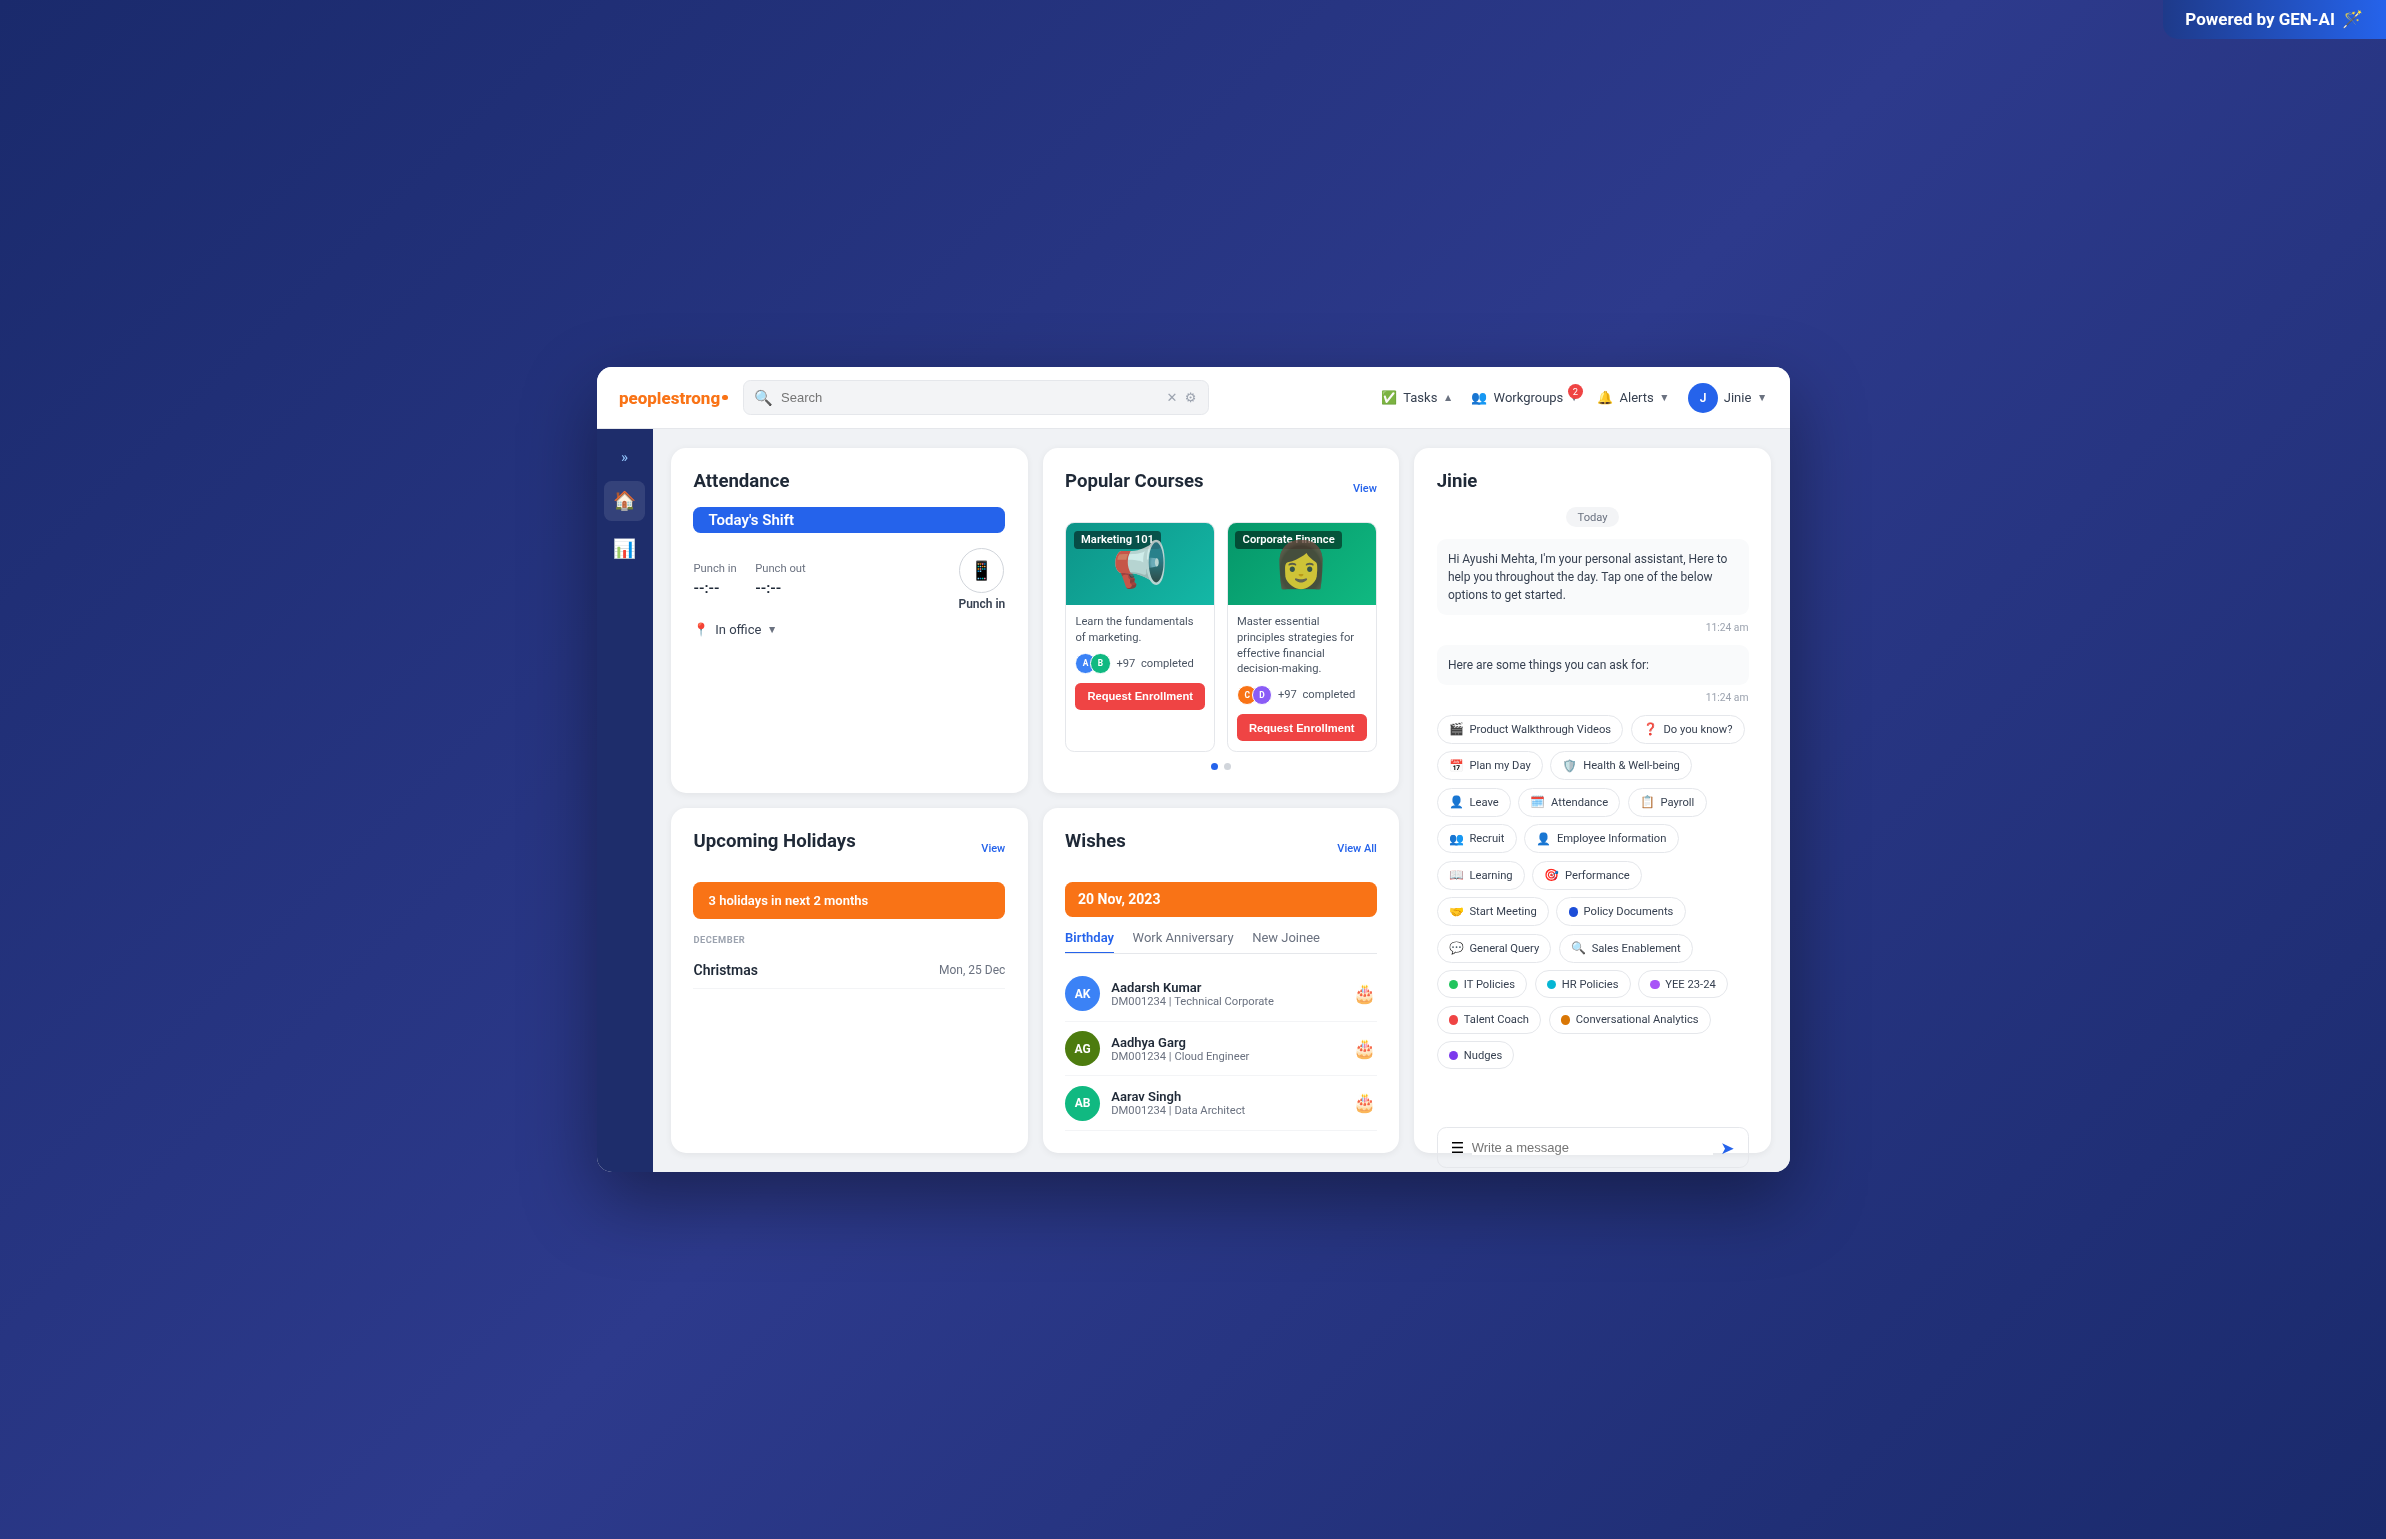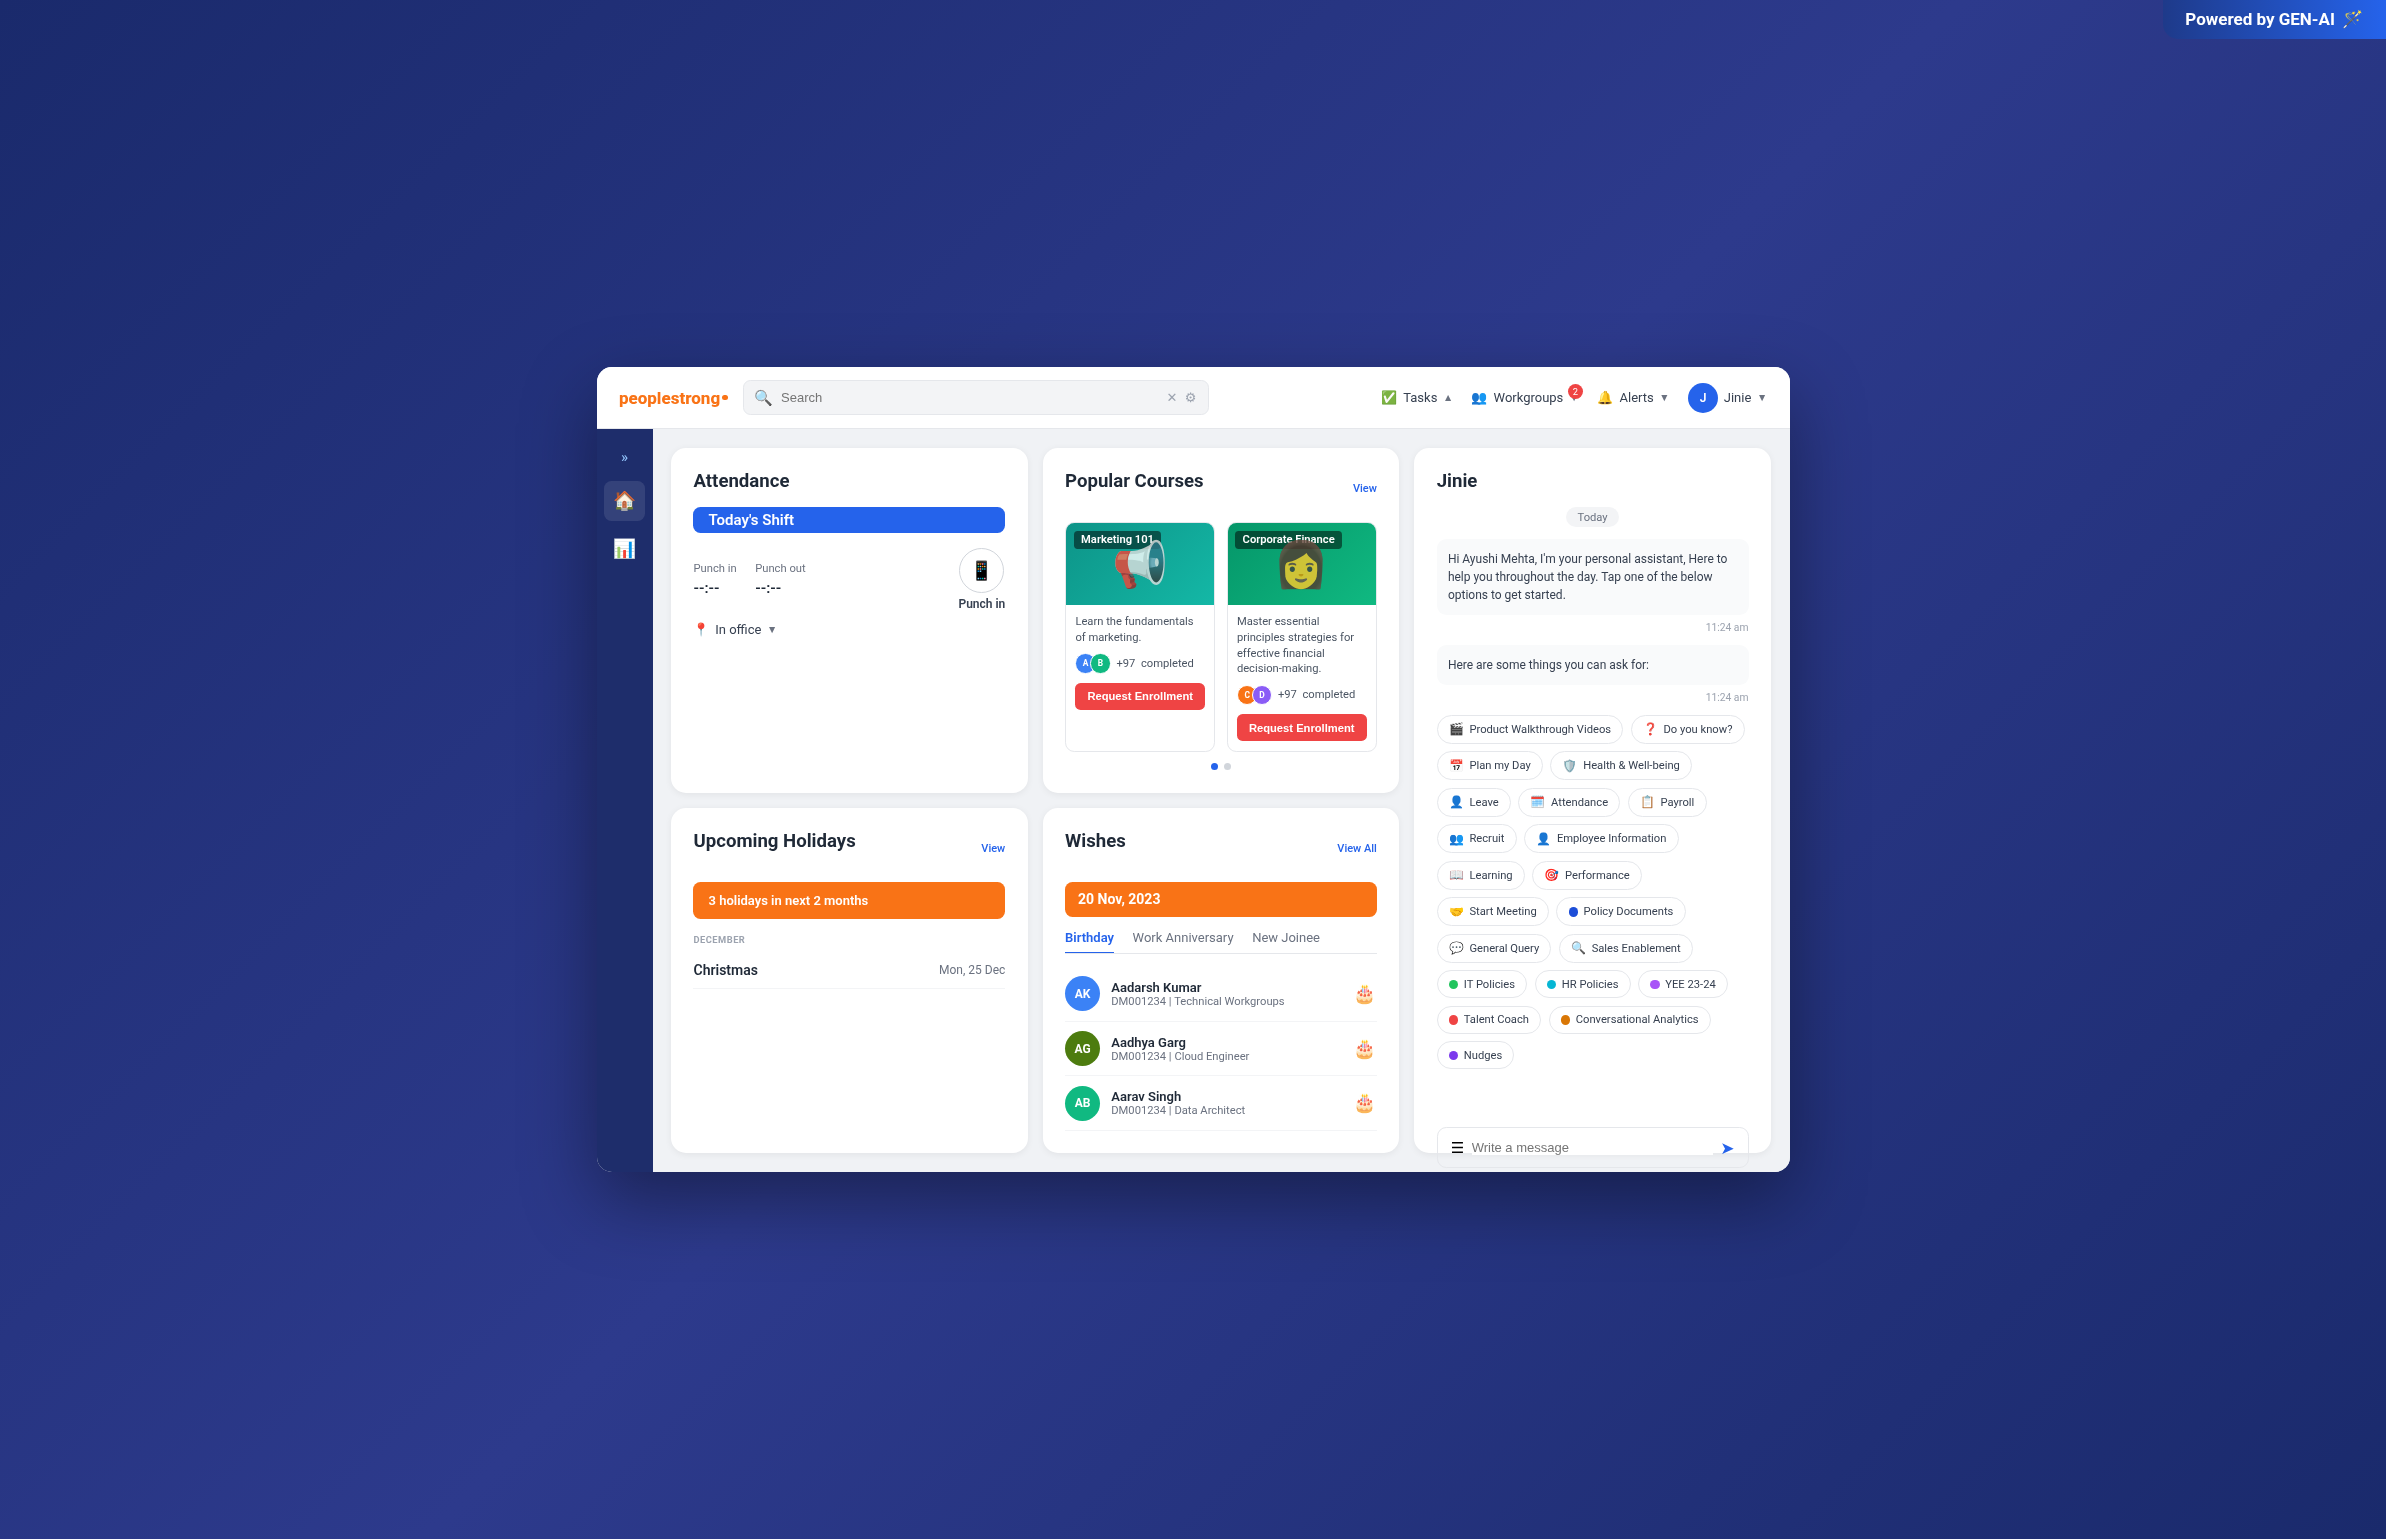--- a/index.html
+++ b/index.html
@@ -817,21 +817,21 @@
           <span class="wishes-tab active">Birthday</span>
           <span class="wishes-tab">Work Anniversary</span>
           <span class="wishes-tab">New Joinee</span>
         </div>
 
         <div>
           <div class="wish-item">
             <div class="wish-avatar" style="background:#3b82f6">AK</div>
             <div class="wish-info">
               <div class="wish-name">Aadarsh Kumar</div>
-              <div class="wish-sub">DM001234 | Technical Workgroups</div>
+              <div class="wish-sub">DM001234 | Technical Corporate</div>
             </div>
             <span class="wish-icon">🎂</span>
           </div>
           <div class="wish-item">
             <div class="wish-avatar" style="background:#4d7c0f">AG</div>
             <div class="wish-info">
               <div class="wish-name">Aadhya Garg</div>
               <div class="wish-sub">DM001234 | Cloud Engineer</div>
             </div>
             <span class="wish-icon">🎂</span>

